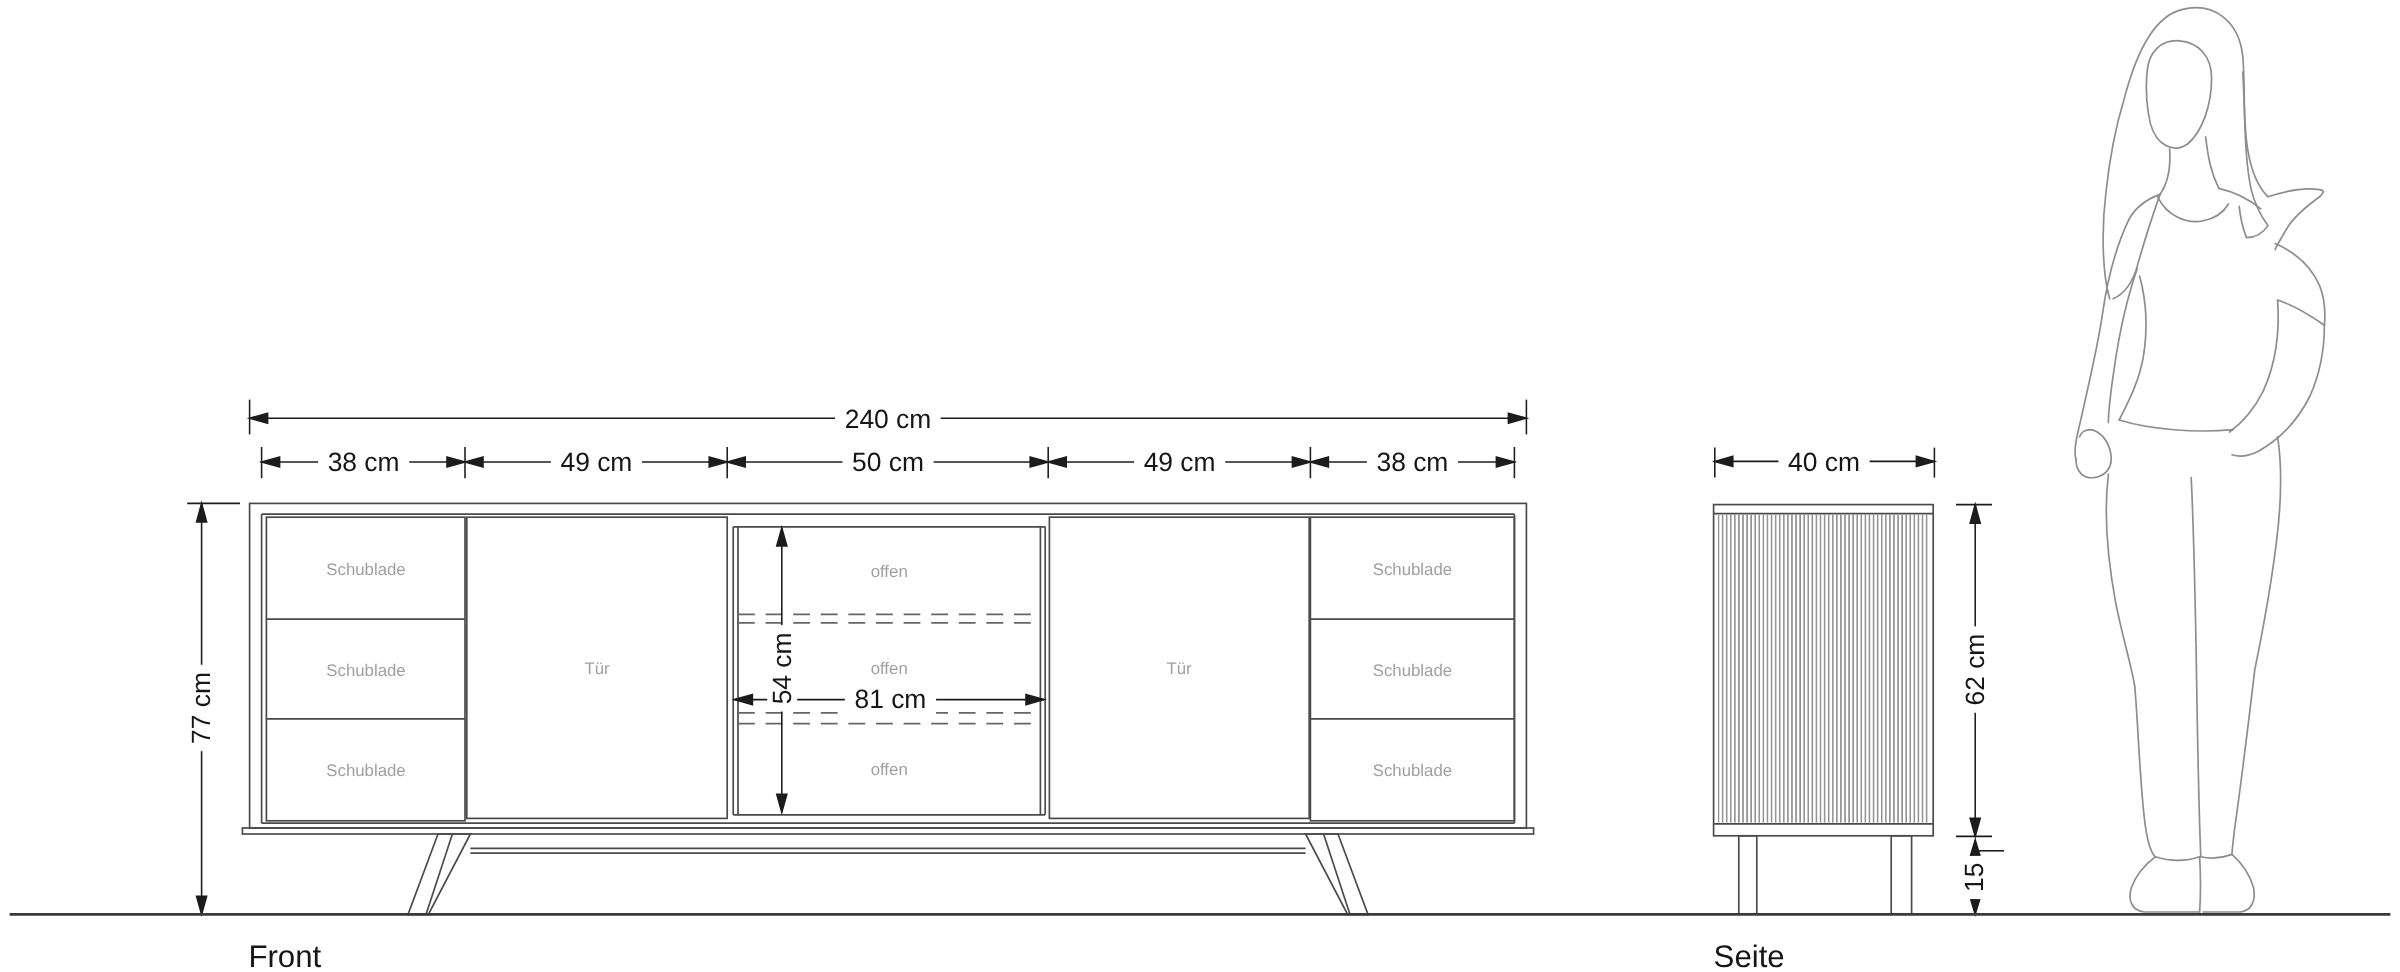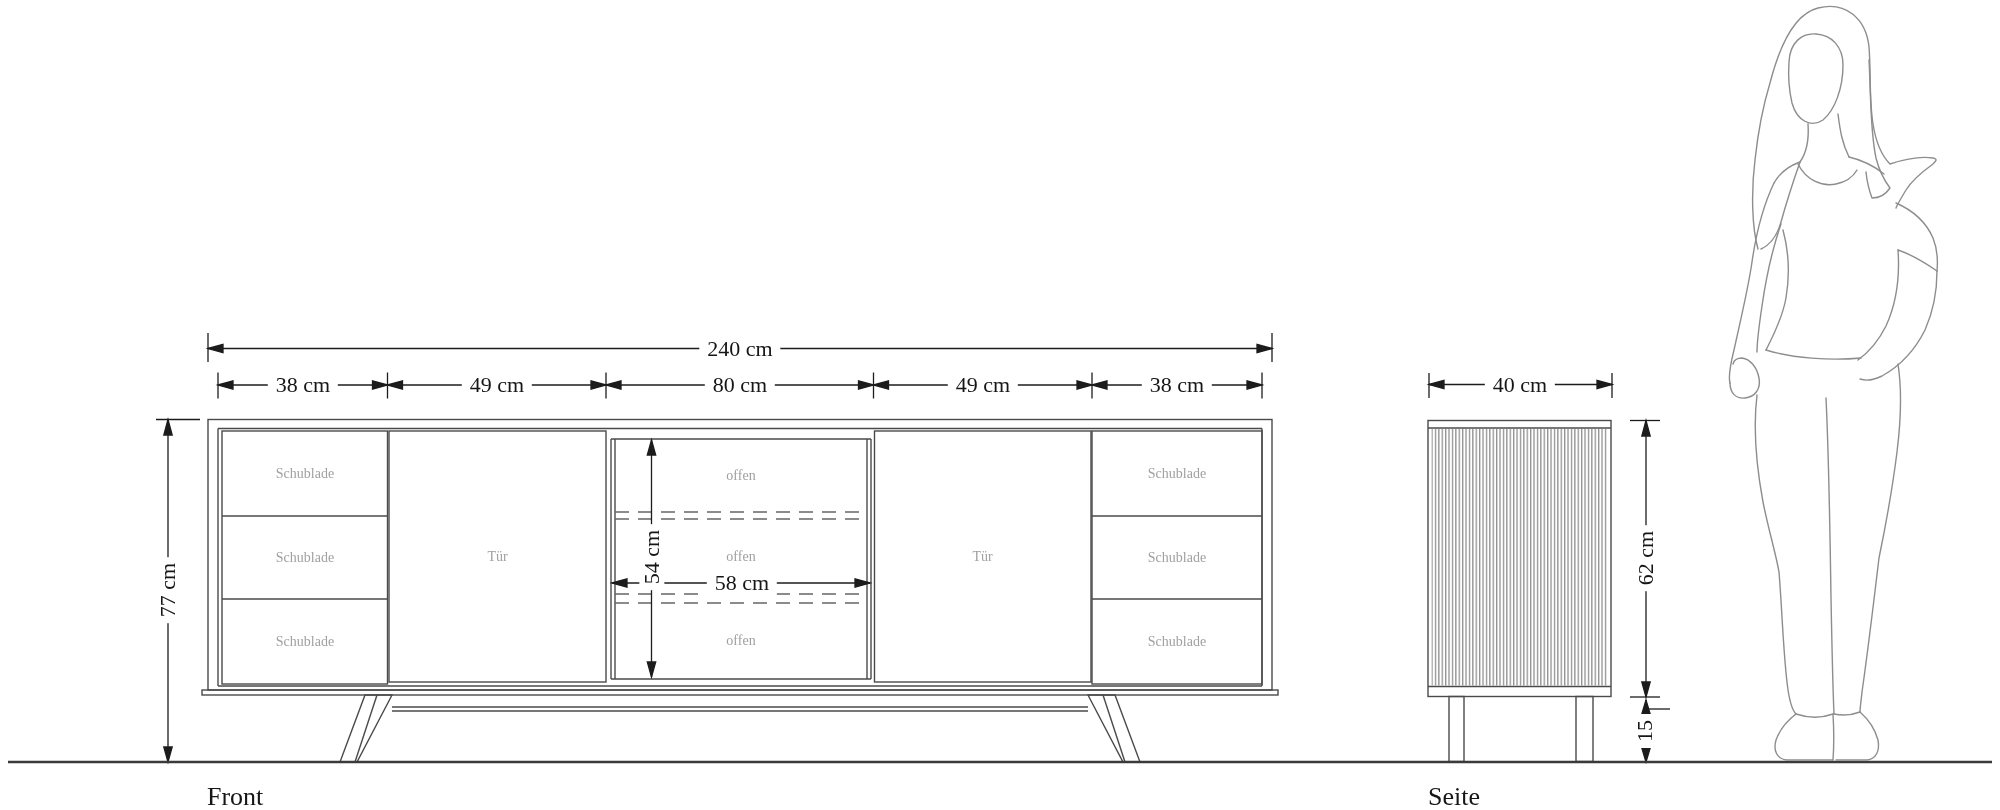--- a/index.html
+++ b/index.html
@@ -1,17 +1,17 @@
 <!DOCTYPE html>
 <html><head>
 <meta charset="utf-8">
 <style>
   html,body{margin:0;padding:0;background:#fff;}
   #canvas{position:relative;width:2000px;height:810px;background:#fff;overflow:hidden;
-          font-family:Liberation Serif, serif;}
+          font-family:Liberation Sans, sans-serif;}
   #canvas svg{position:absolute;left:0;top:0;}
   .dim{position:absolute;transform:translate(-50%,-50%);font-size:22px;color:#161616;
        background:#fff;padding:0 8px;white-space:nowrap;line-height:1.15;z-index:2;}
   .dim.vert{transform:translate(-50%,-50%) rotate(-90deg);padding:0 6px;}
   .lbl{position:absolute;transform:translate(-50%,-50%);font-size:14px;color:#a0a0a0;
        white-space:nowrap;line-height:1.15;z-index:2;}
   .caption{position:absolute;font-size:26px;color:#161616;white-space:nowrap;z-index:2;}
 </style>
 </head>
 <body>
@@ -178,26 +178,26 @@
     <path d="M1833,714 C1834,730 1834,746 1833,760"></path>
     <path d="M1796,714 C1808,718 1822,718 1833,714"></path>
     <path d="M1860,712 C1868,719 1875,729 1878,740 C1880,751 1876,759 1867,760 L1836,760"></path>
     <path d="M1834,714 C1843,716 1852,715 1860,712"></path>
   </g>
 </svg>
 
 <div class="dim" style="left:740px;top:348.5px">240 cm</div>
 <div class="dim" style="left:303px;top:385px">38 cm</div>
 <div class="dim" style="left:497px;top:385px">49 cm</div>
-<div class="dim" style="left:740px;top:385px">80 cm</div>
+<div class="dim" style="left:740px;top:385px">50 cm</div>
 <div class="dim" style="left:983px;top:385px">49 cm</div>
 <div class="dim" style="left:1177px;top:385px">38 cm</div>
 <div class="dim vert" style="left:168px;top:590px">77 cm</div>
 <div class="dim vert" style="left:652px;top:557px">54 cm</div>
-<div class="dim" style="left:742px;top:583px">58 cm</div>
+<div class="dim" style="left:742px;top:583px">81 cm</div>
 
 <div class="lbl" style="left:305px;top:473.5px">Schublade</div>
 <div class="lbl" style="left:305px;top:557.5px">Schublade</div>
 <div class="lbl" style="left:305px;top:641.5px">Schublade</div>
 <div class="lbl" style="left:497.5px;top:556.5px">Tür</div>
 <div class="lbl" style="left:741px;top:475.5px">offen</div>
 <div class="lbl" style="left:741px;top:556.5px">offen</div>
 <div class="lbl" style="left:741px;top:641px">offen</div>
 <div class="lbl" style="left:982.5px;top:556.5px">Tür</div>
 <div class="lbl" style="left:1177px;top:473.5px">Schublade</div>

